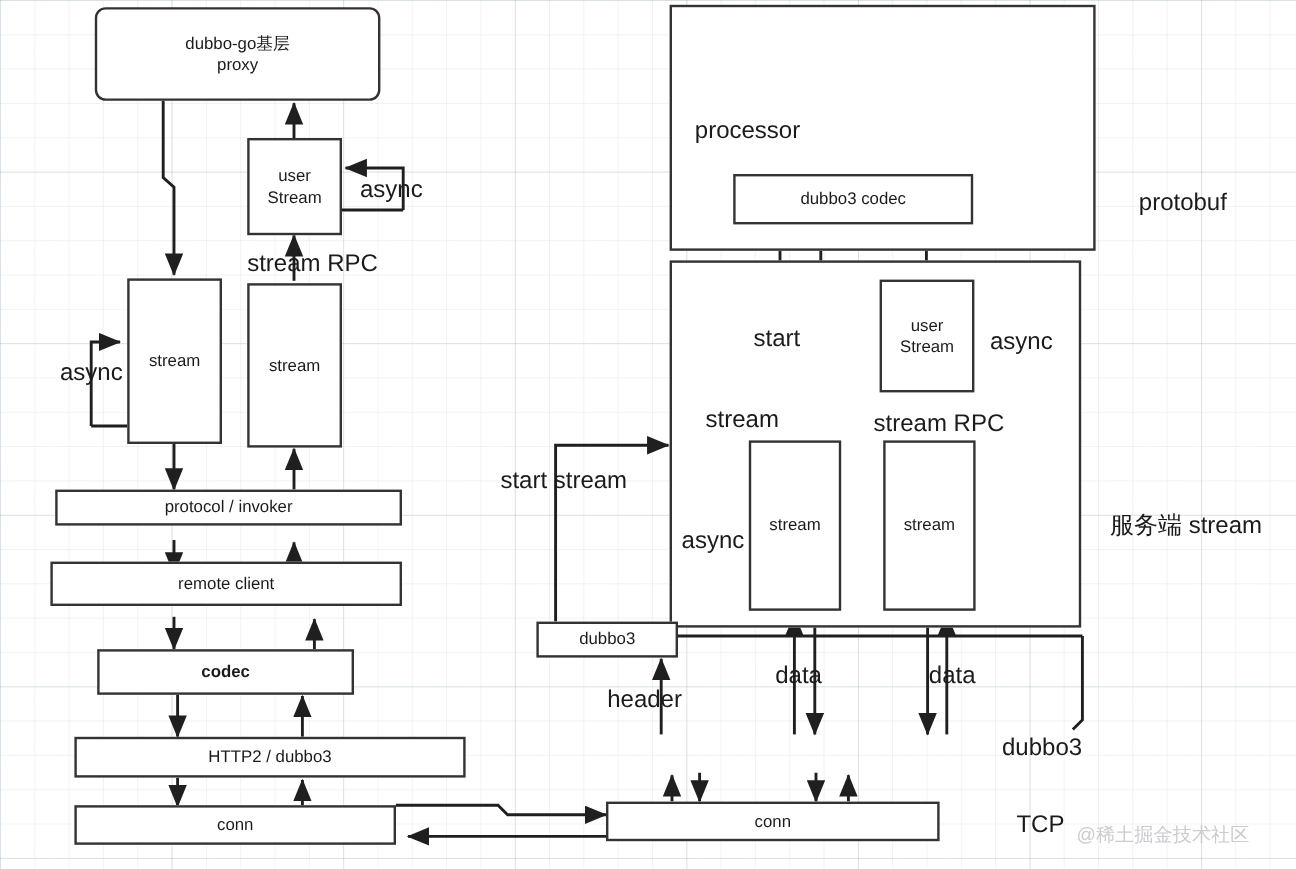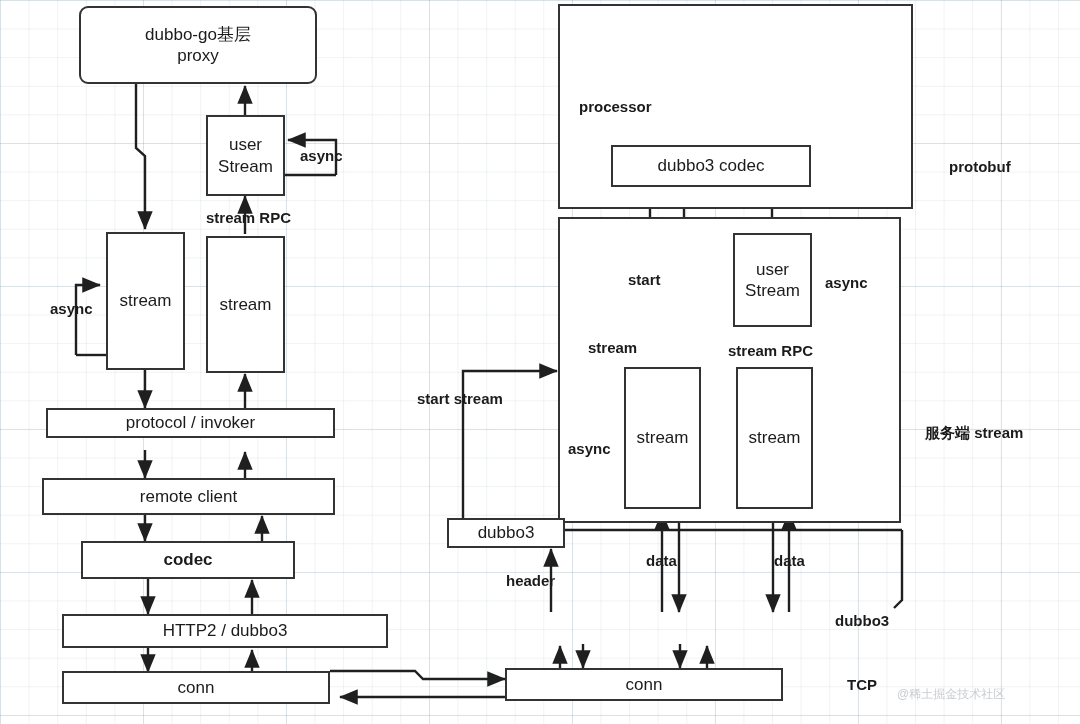--- a/index.html
+++ b/index.html
@@ -34,45 +34,44 @@
   .node{
     position:absolute;
     box-sizing:border-box;
     background:#ffffff;
     border:2.2px solid #333333;
     display:flex;
     align-items:center;
     justify-content:center;
     text-align:center;
     color:#1b1b1b;
-    font-size:17px;
+    font-size:14px;
     line-height:1.25;
     z-index:3;
   }
   .node.rounded{ border-radius:9px; }
   .container-box{
     position:absolute;
     box-sizing:border-box;
     background:#ffffff;
     border:2.2px solid #333333;
     z-index:1;
   }
   .free-label{
     position:absolute;
     color:#1b1b1b;
-    font-size:15px;
+    font-size:20px;
     white-space:nowrap;
     z-index:4;
     background:transparent;
-    font-weight:bold;
   }
   .watermark{
     position:absolute;
     color:#c9ccd1;
-    font-size:12px;
+    font-size:16px;
     white-space:nowrap;
     z-index:6;
   }
   .edge-line{ stroke:#1f1f1f; stroke-width:2.4; fill:none; }
 </style>
 </head>
 <body>
 
 <div id="canvas">
 
@@ -187,21 +186,21 @@
   <div class="free-label" style="left:50px; top:300px;">async</div>
 
   <div class="node" style="left:206px; top:236px; width:79px; height:137px;">
     <span>stream</span>
   </div>
 
   <div class="node" style="left:46px; top:408px; width:289px; height:30px;">
     <span>protocol / invoker</span>
   </div>
 
-  <div class="node" style="left:42px; top:478px; width:293px; height:37px;">
+  <div class="node" style="left:42px; top:468px; width:293px; height:37px;">
     <span>remote client</span>
   </div>
 
   <div class="node" style="left:81px; top:541px; width:214px; height:38px;font-weight:bold;">
     <span>codec</span>
   </div>
 
   <div class="node" style="left:62px; top:614px; width:326px; height:34px;">
     <span>HTTP2 / dubbo3</span>
   </div>

